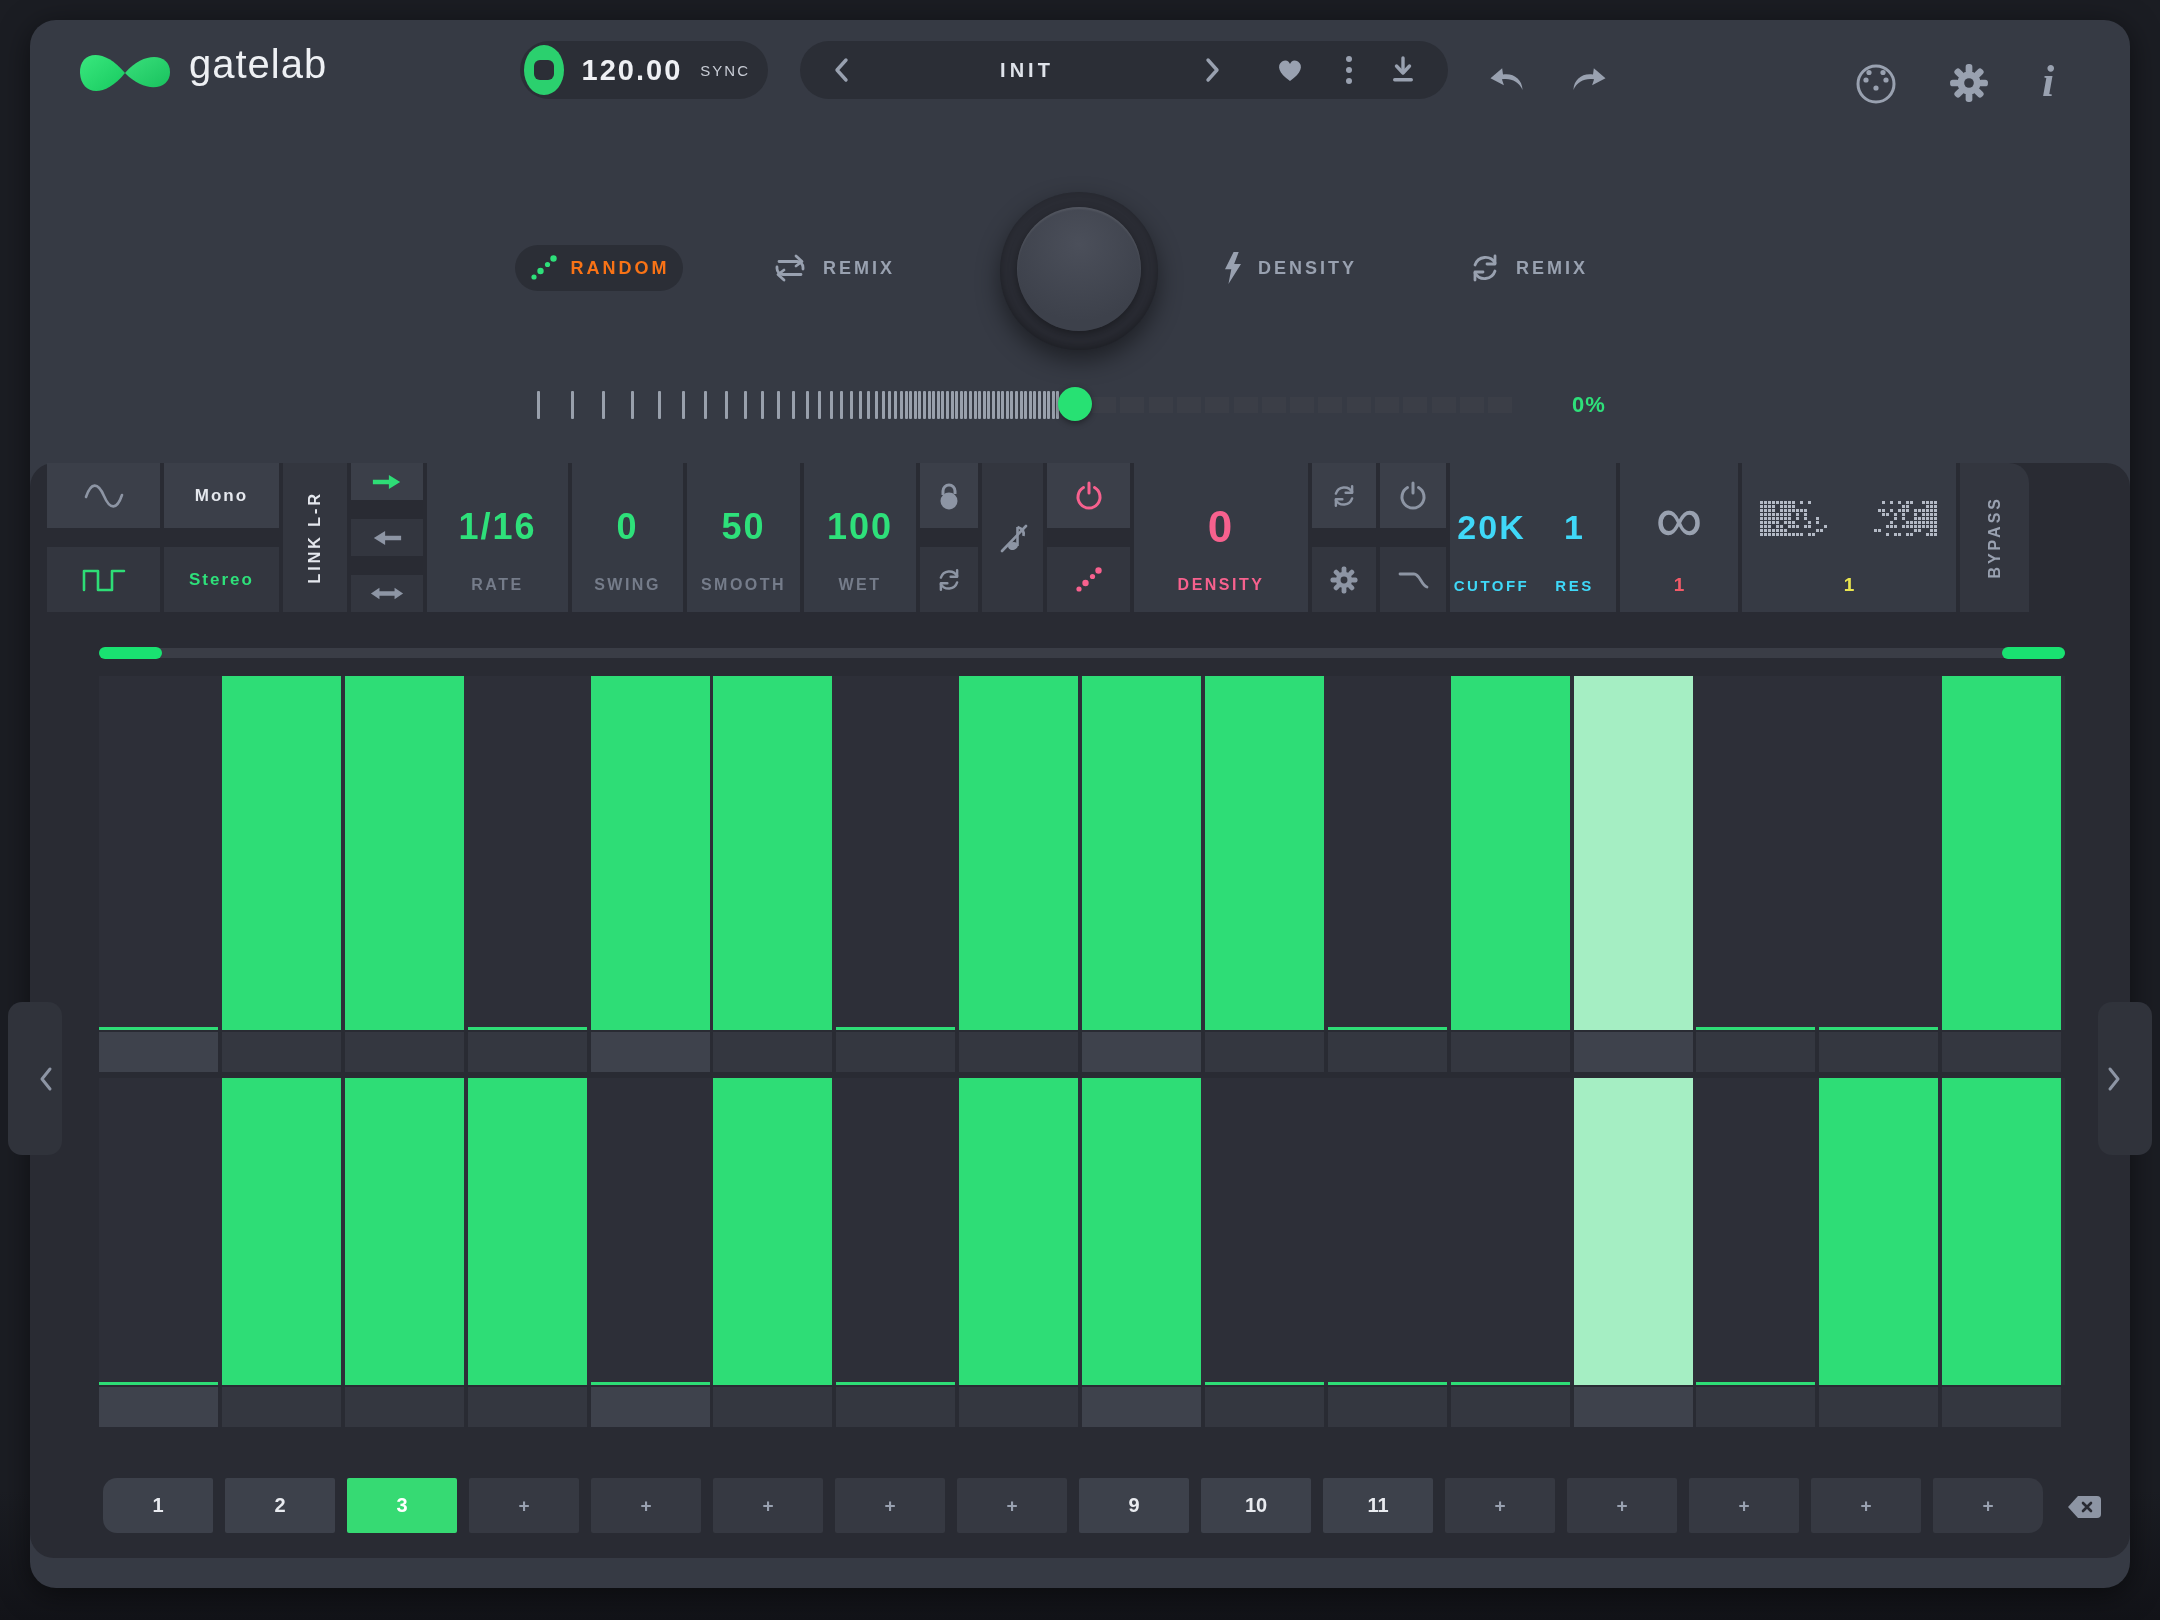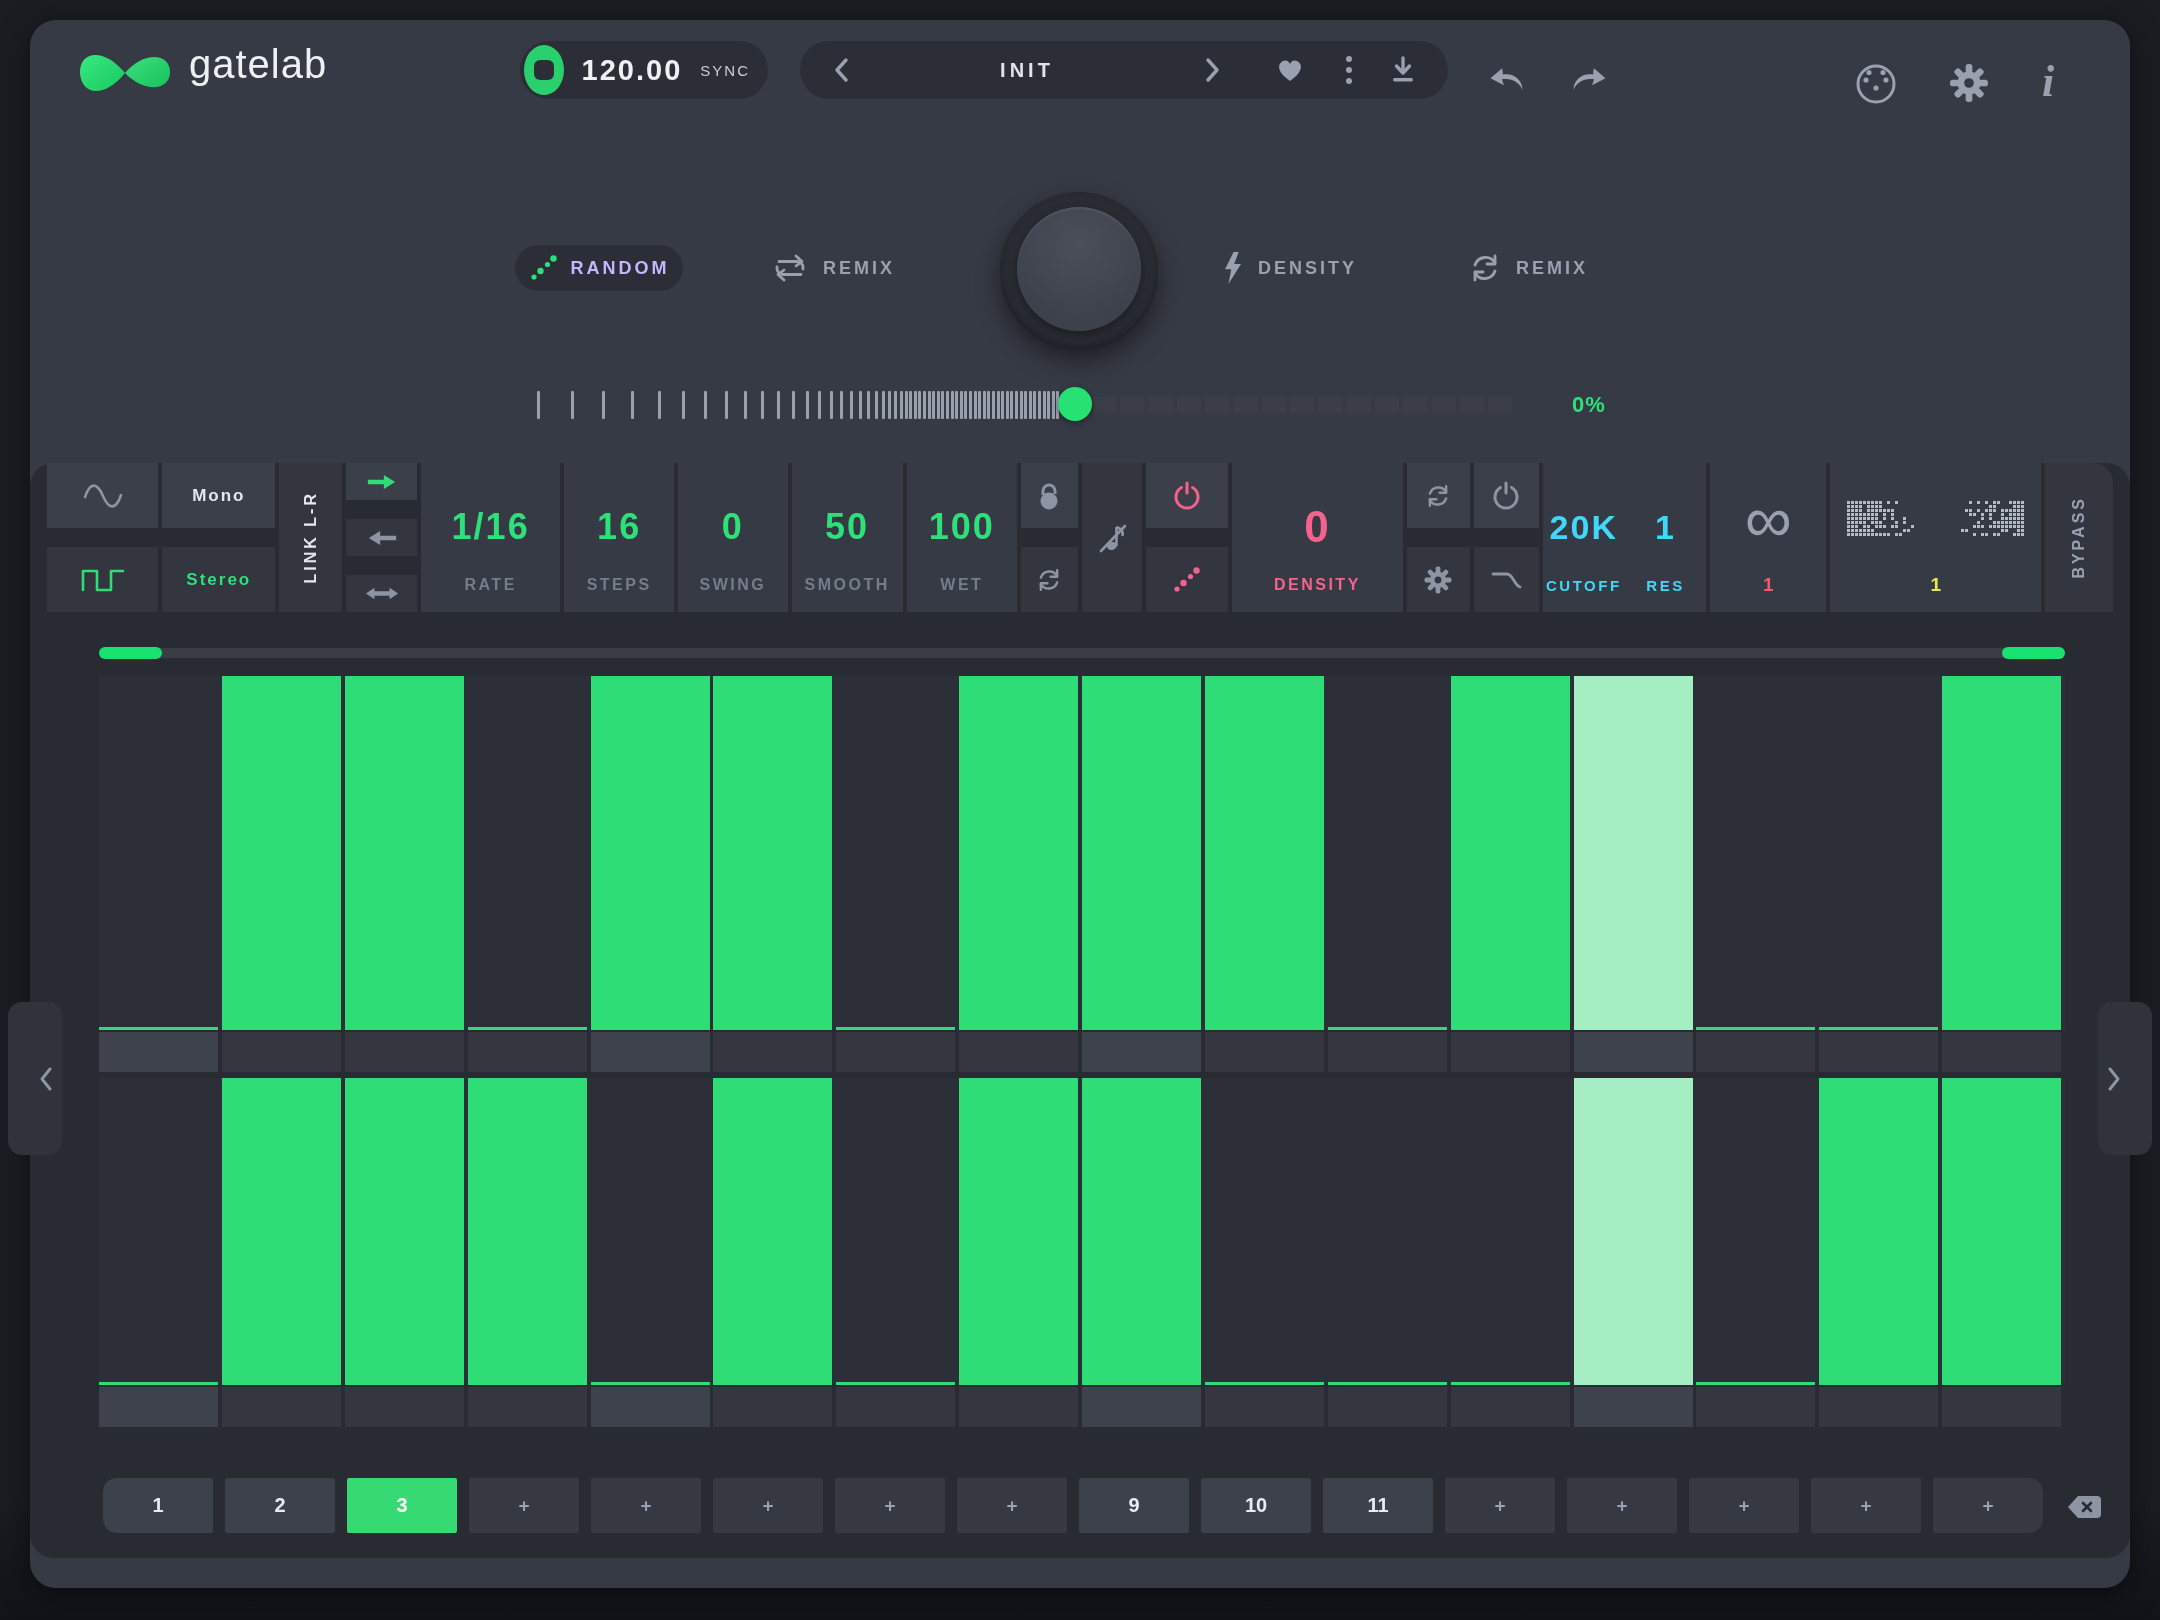--- a/index.html
+++ b/index.html
@@ -23,21 +23,21 @@
   .preset-pill { left:770px; top:21px; width:648px; height:58px; padding:0 24px; gap:8px; }
   .preset-name { flex:1; text-align:center; font-size:20px; font-weight:bold; color:#dfe3ea; letter-spacing:4px; }
   .ic-btn { display:flex; align-items:center; justify-content:center; background:none; border:none; cursor:pointer; padding:6px; }
 
   .hist { position:absolute; top:40px; }
   .midi-area { position:absolute; top:36px; }
 
   
   .random-btn { position:absolute; left:485px; top:225px; width:168px; height:46px; border-radius:23px;
                 background:#2b2e36; display:flex; align-items:center; justify-content:center; gap:12px; }
-  .random-label { font-size:18px; font-weight:bold; color:#c4b5fd; letter-spacing:3px; }
+  .random-label { font-size:18px; font-weight:bold; color:#f97316; letter-spacing:3px; }
   .action { position:absolute; display:flex; align-items:center; gap:14px; height:40px; }
   .action-label { font-size:18px; font-weight:bold; color:#99a1b0; letter-spacing:3px; }
 
   .knob { position:absolute; left:970px; top:172px; width:158px; height:158px; border-radius:50%;
           background:#2a2c34; box-shadow:0 10px 24px rgba(0,0,0,.45), inset 0 -4px 8px rgba(0,0,0,.3); }
   .knob-inner { position:absolute; left:17px; top:15px; width:124px; height:124px; border-radius:50%;
           background:radial-gradient(circle at 50% 32%, #4a4e59, #3e4younger49 70%);
           background:radial-gradient(circle at 50% 30%, #4b4f5a, #3d414b 72%);
           box-shadow:inset 0 2px 2px rgba(255,255,255,.08), 0 4px 10px rgba(0,0,0,.35); }
 
@@ -371,24 +371,20 @@
         <div class="sub">
           <svg width="34" height="15" viewBox="0 0 36 15">
             <polygon points="1,7.5 10,1.5 10,5 26,5 26,1.5 35,7.5 26,13.5 26,10 10,10 10,13.5" fill="#8d95a4"></polygon>
           </svg>
         </div>
       </div>
 
       <div class="cell param" style="width:141px">
         <span class="val">1/16</span>
         <span class="lab">RATE</span>
-      </div>
-      <div class="cell param" style="width:112px">
-        <span class="val">16</span>
-        <span class="lab">STEPS</span>
       </div>
       <div class="cell param" style="width:111px">
         <span class="val">0</span>
         <span class="lab">SWING</span>
       </div>
       <div class="cell param" style="width:113px">
         <span class="val">50</span>
         <span class="lab">SMOOTH</span>
       </div>
       <div class="cell param" style="width:112px">

